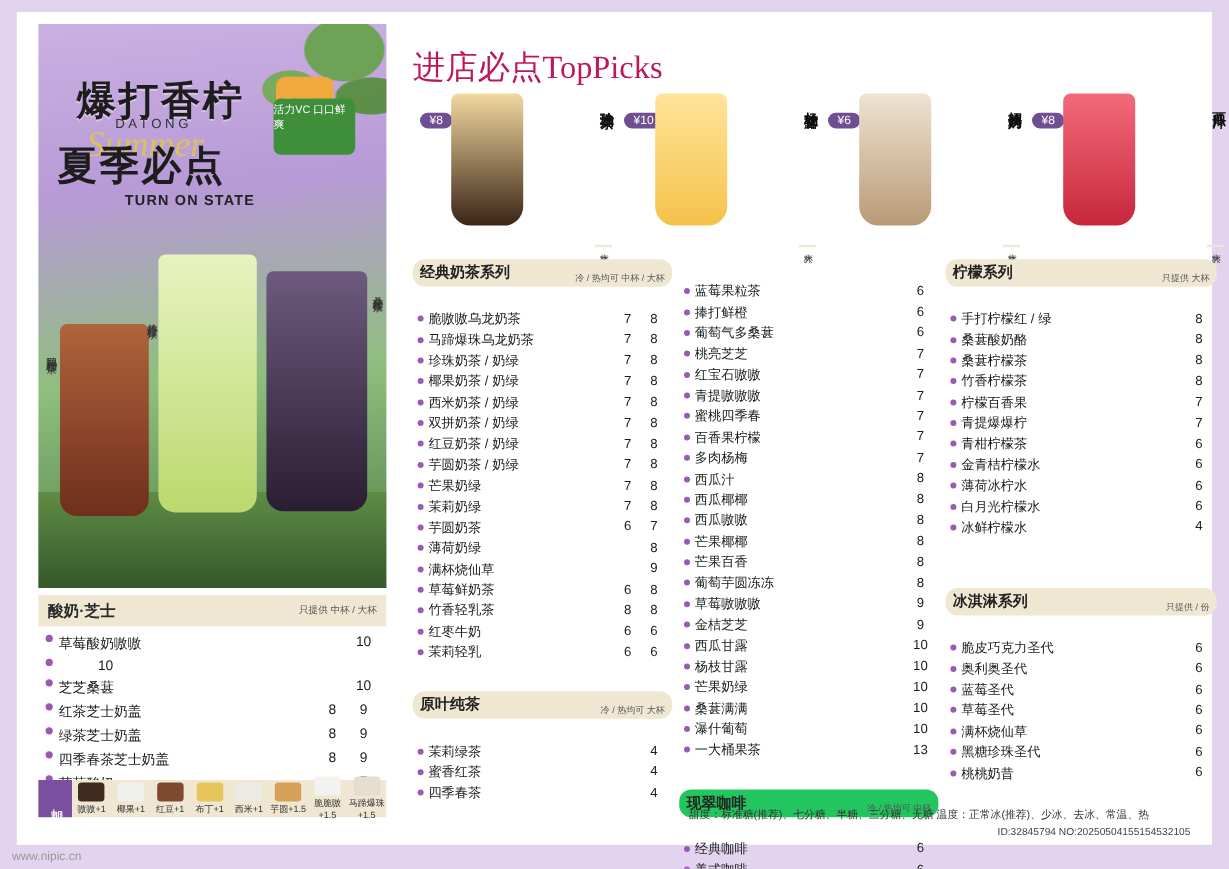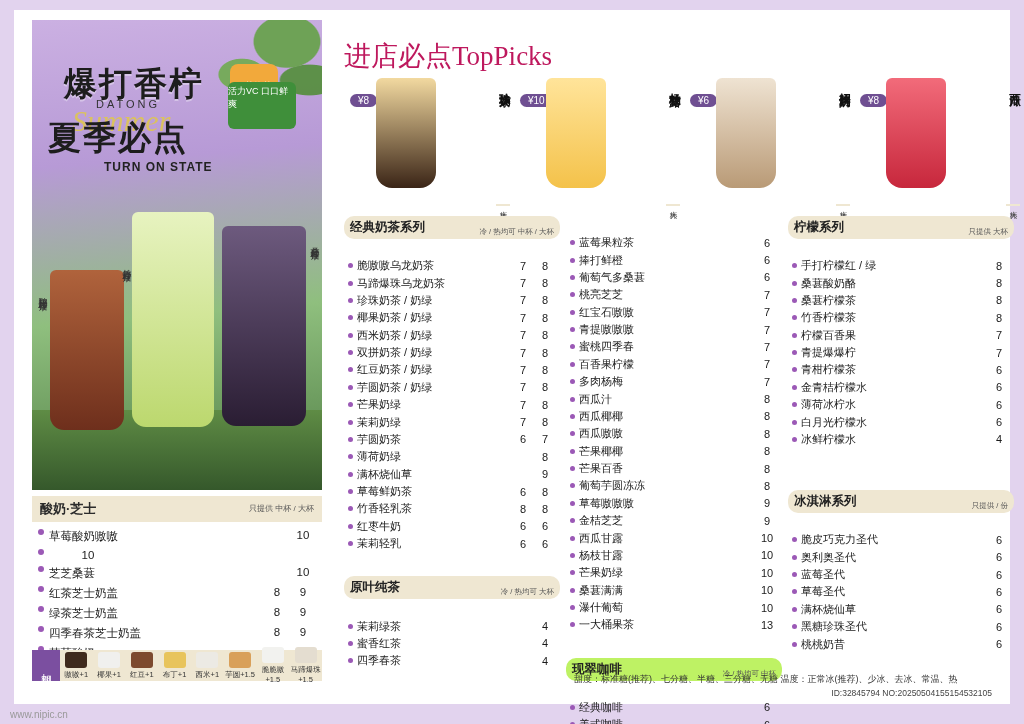--- a/index.html
+++ b/index.html
@@ -73,21 +73,21 @@
   .colB{left:552px;top:206px;width:216px;}
   .colC{left:774px;top:206px;width:226px;}
   .band{background:#efe7d2;padding:3px 6px;display:flex;align-items:flex-end;justify-content:space-between;border-radius:10px;}
   .band .t{font-size:12.5px;font-weight:bold;color:#222;}
   .band .u{font-size:7.5px;color:#555;text-align:center;line-height:9px;}
   .items{padding:18px 4px;}
   .it{display:flex;align-items:center;font-size:11px;color:#1b1b1b;padding:1.2px 0;}
   .it .dot{width:5px;height:5px;border-radius:50%;background:#9b59b6;margin-right:4px;flex:0 0 auto;}
   .it .nm{flex:1 1 auto;white-space:nowrap;overflow:hidden;}
   .it .p1,.it .p2{width:22px;text-align:center;flex:0 0 auto;}
-  .band.purple{background:#bef264;}
+  .band.purple{background:#22c55e;}
   .footer-note{position:absolute;left:560px;bottom:18px;font-size:9px;color:#333;}
   .footer-id{position:absolute;right:18px;bottom:6px;font-size:8.5px;color:#444;}
   .watermark{position:absolute;left:10px;bottom:4px;font-size:10px;color:#999;}
 </style>
 </head>
 <body>
 
 <div class="page">
   <div class="sheet">
 

